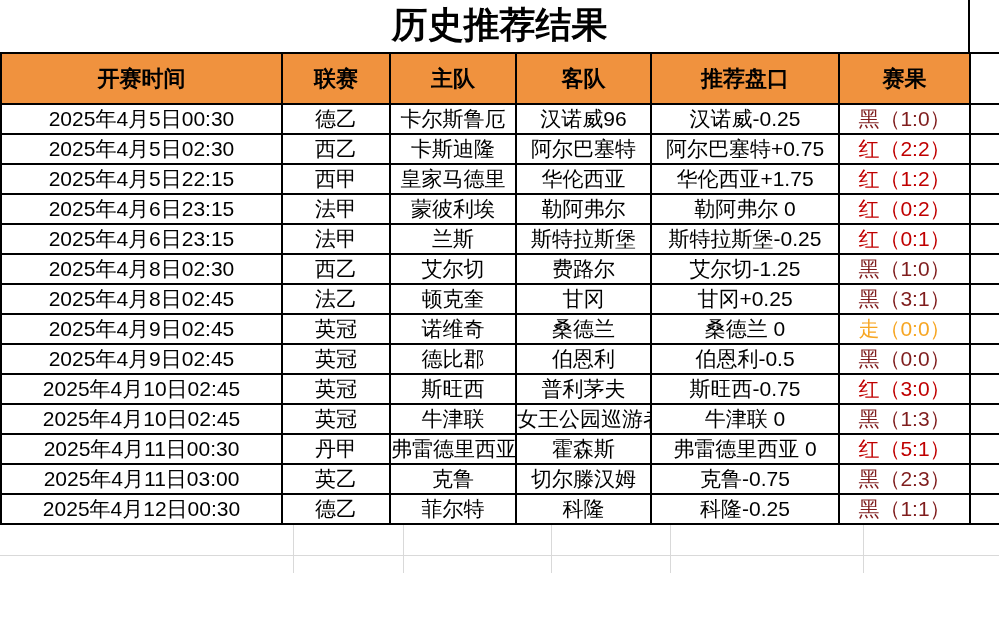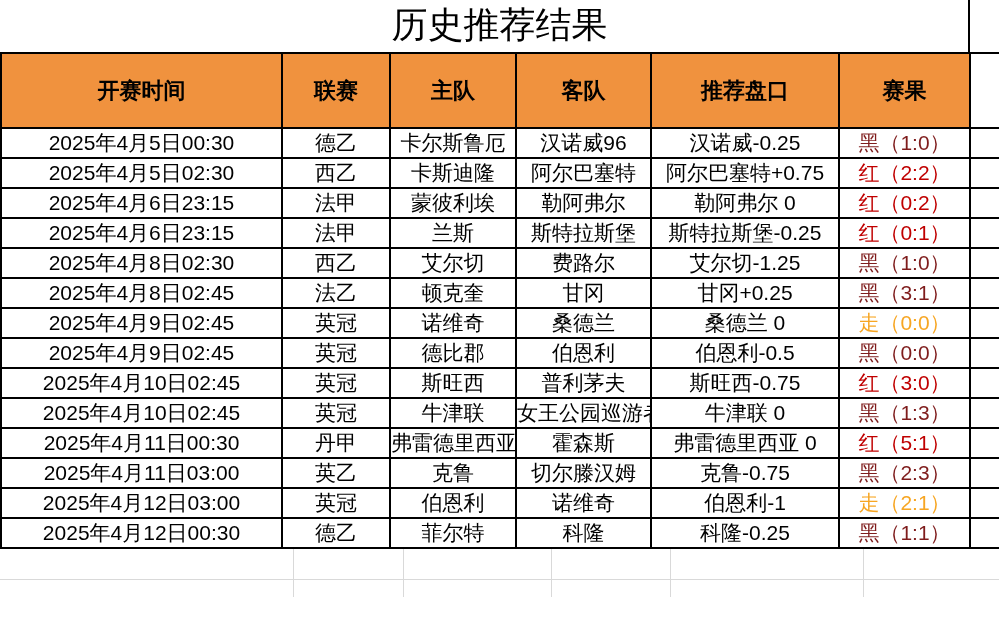--- a/index.html
+++ b/index.html
@@ -3,29 +3,29 @@
 <meta charset="utf-8">
 <style>
   html,body{margin:0;padding:0;}
   body{
     width:999px;height:628px;overflow:hidden;background:#fff;position:relative;
     font-family:"Liberation Sans","DejaVu Sans",sans-serif;color:#000;
   }
   .title-bar{position:relative;height:52px;width:999px;}
   .page-title{
     width:999px;height:52px;line-height:50px;text-align:center;
-    font-size:36px;font-weight:normal;white-space:nowrap;
+    font-size:36px;font-weight:bold;white-space:nowrap;
   }
   .title-right-vline{position:absolute;top:0;left:968px;width:2px;height:52px;background:#000;}
   table.results{
     width:999px;border-collapse:collapse;table-layout:fixed;
   }
   table.results th{
     background:var(--header-bg,#F0923E);height:41px;font-size:22px;font-weight:bold;
-    border:2px solid #000;padding:16px;text-align:center;white-space:nowrap;overflow:hidden;
+    border:2px solid #000;padding:4px;text-align:center;white-space:nowrap;overflow:hidden;
   }
   table.results th.extra{background:#fff;border-right:none;}
   table.results td{
     height:28px;font-size:21px;border:2px solid #000;padding:0;text-align:center;
     white-space:nowrap;overflow:hidden;background:#fff;
   }
   table.results td.extra{border-right:none;}
   td.res-red{color:var(--res-red,#C00000);border-radius:10px;}
   td.res-black{color:#7f1d1d;}
   td.res-draw{color:var(--res-draw,#F7A623);}
@@ -75,20 +75,29 @@
       <tr>
         <td>2025年4月5日02:30</td>
         <td>西乙</td>
         <td>卡斯迪隆</td>
         <td>阿尔巴塞特</td>
         <td>阿尔巴塞特+0.75</td>
         <td class="res-red">红（2:2）</td>
         <td class="extra"></td>
       </tr>
       <tr>
+        <td>2025年4月5日22:15</td>
+        <td>西甲</td>
+        <td>皇家马德里</td>
+        <td>华伦西亚</td>
+        <td>华伦西亚+1.75</td>
+        <td class="res-red">红（1:2）</td>
+        <td class="extra"></td>
+      </tr>
+      <tr>
         <td>2025年4月6日23:15</td>
         <td>法甲</td>
         <td>蒙彼利埃</td>
         <td>勒阿弗尔</td>
         <td>勒阿弗尔 0</td>
         <td class="res-red">红（0:2）</td>
         <td class="extra"></td>
       </tr>
       <tr>
         <td>2025年4月6日23:15</td>
@@ -162,29 +171,20 @@
         <td class="res-red">红（5:1）</td>
         <td class="extra"></td>
       </tr>
       <tr>
         <td>2025年4月11日03:00</td>
         <td>英乙</td>
         <td>克鲁</td>
         <td>切尔滕汉姆</td>
         <td>克鲁-0.75</td>
         <td class="res-black">黑（2:3）</td>
-        <td class="extra"></td>
-      </tr>
-      <tr>
-        <td>2025年4月12日03:00</td>
-        <td>英冠</td>
-        <td>伯恩利</td>
-        <td>诺维奇</td>
-        <td>伯恩利-1</td>
-        <td class="res-draw">走（2:1）</td>
         <td class="extra"></td>
       </tr>
       <tr>
         <td>2025年4月12日00:30</td>
         <td>德乙</td>
         <td>菲尔特</td>
         <td>科隆</td>
         <td>科隆-0.25</td>
         <td class="res-black">黑（1:1）</td>
         <td class="extra"></td>

